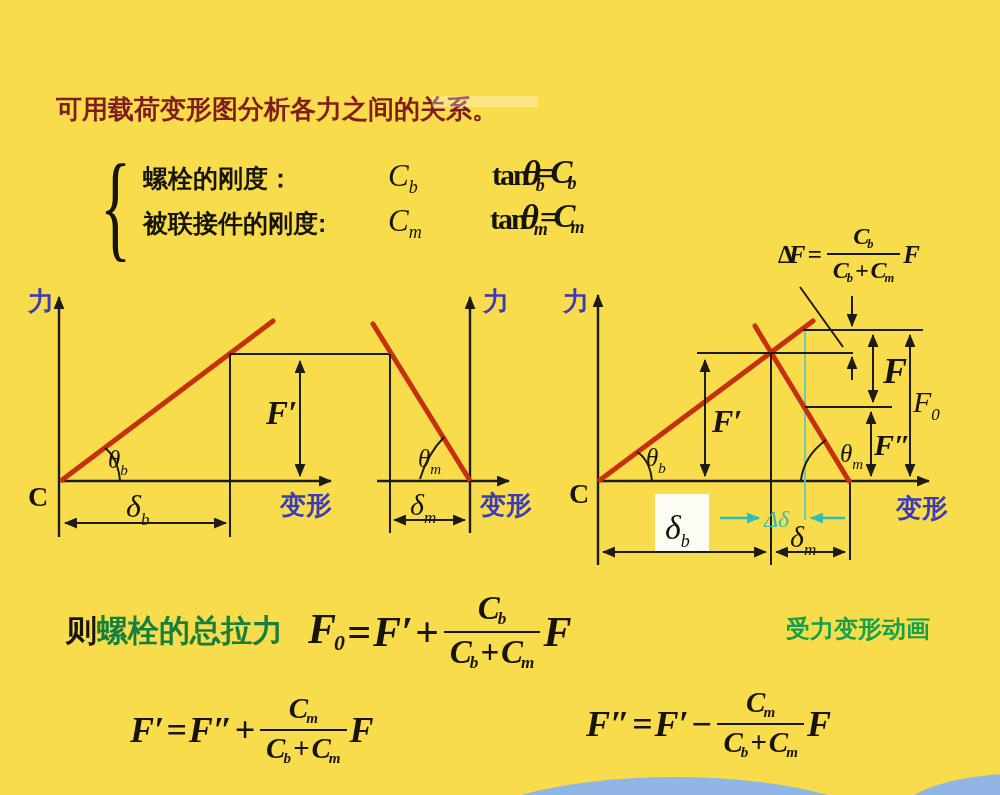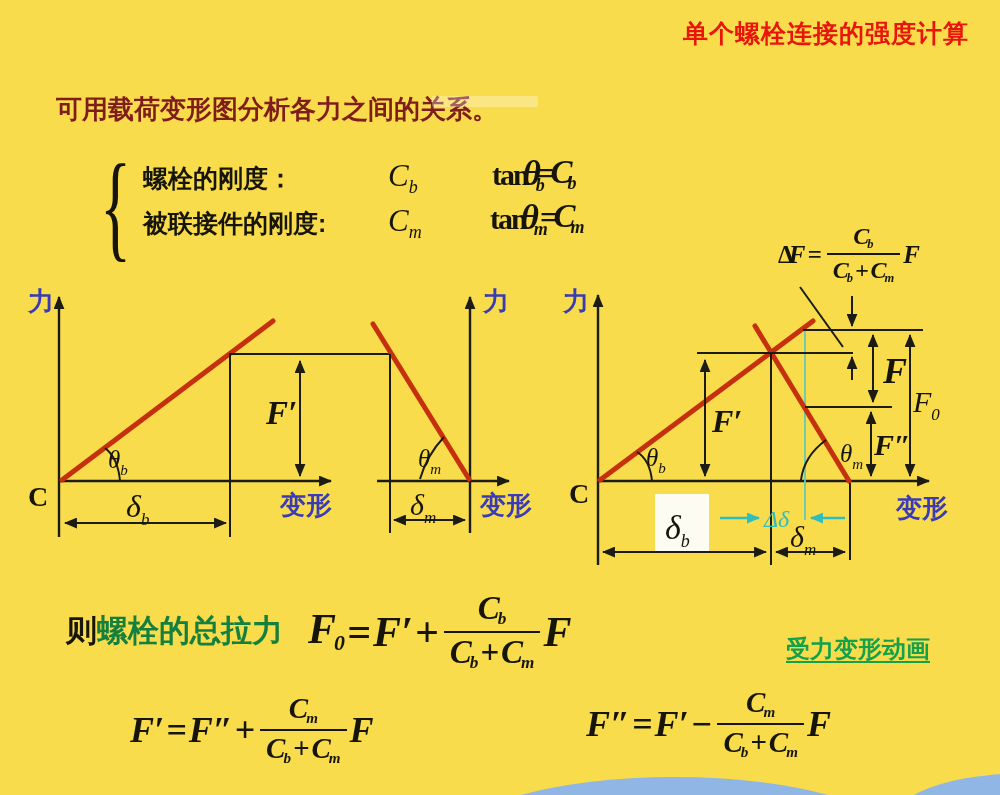--- a/index.html
+++ b/index.html
@@ -45,22 +45,22 @@
   .f0{left:308px; top:592px; font-size:42px;}
   .f0 .frac{font-size:33px;}
   .fp{left:130px; top:694px; font-size:36px;}
   .fp .frac{font-size:29px;}
   .fpp{left:586px; top:688px; font-size:36px;}
   .fpp .frac{font-size:29px;}
   .orw{left:416px; top:702px; font-size:30px; font-weight:bold; color:#1a1a12;}
 
   .conclusion{left:66px; top:610px; font-size:31px; font-weight:bold;}
   .conclusion .pfx{color:#17150a;} .conclusion .rest{color:#15803d;}
-  .anim-link{left:786px; top:633px; font-size:24px; font-weight:bold; color:#14A14B;
-             text-decoration:underline; text-decoration-thickness:2px; text-underline-offset:4px; cursor:pointer;}
+  .anim-link{left:786px; top:613px; font-size:24px; font-weight:bold; color:#14A14B;
+             text-decoration-thickness:2px; text-underline-offset:4px; cursor:pointer;}
 
   .wave{position:absolute; background:#8FB6E4; border-radius:50%;}
   .wave1{left:452px; top:777px; width:445px; height:130px;}
   .wave2{left:882px; top:774px; width:265px; height:120px;}
 
   svg .axisline{stroke:#1C1C14; stroke-width:2.4; fill:none;}
   svg .thin{stroke:#1C1C14; stroke-width:2; fill:none;}
   svg .dim{stroke:#1C1C14; stroke-width:2; fill:none;}
   svg .redline{stroke:#C5310E; stroke-width:5; fill:none; stroke-linecap:round;}
   svg .tealline{stroke:#63C9B6; stroke-width:1.8; fill:none;}
@@ -73,21 +73,20 @@
   svg text.cy{fill:#2FBEBE;}
   svg tspan.ss{font-size:15px;}
   svg tspan.s17{font-size:17px;}
   svg tspan.s18{font-size:18px;}
 </style>
 </head>
 <body>
 
 <div class="slide">
 
-  <div class="abs title">单个螺栓连接的强度计算</div>
   <div class="abs heading">可用载荷变形图分析各力之间的关系。</div>
   <div class="abs watermark"></div>
 
   <div class="abs brace">{</div>
   <div class="abs stiff-label row1l">螺栓的刚度：</div>
   <div class="abs stiff-label row2l">被联接件的刚度:</div>
   <div class="abs sym row1s"><span>C</span><sub>b</sub></div>
   <div class="abs sym row2s"><span>C</span><sub>m</sub></div>
 
   <div class="abs tanrow tan1">

